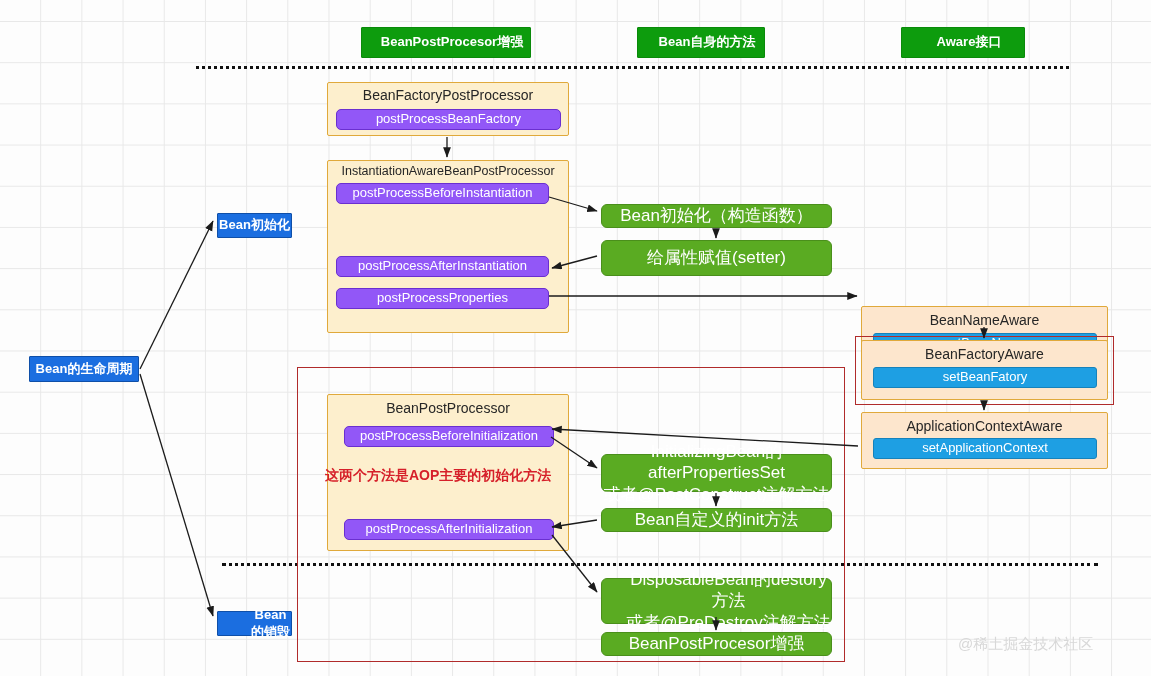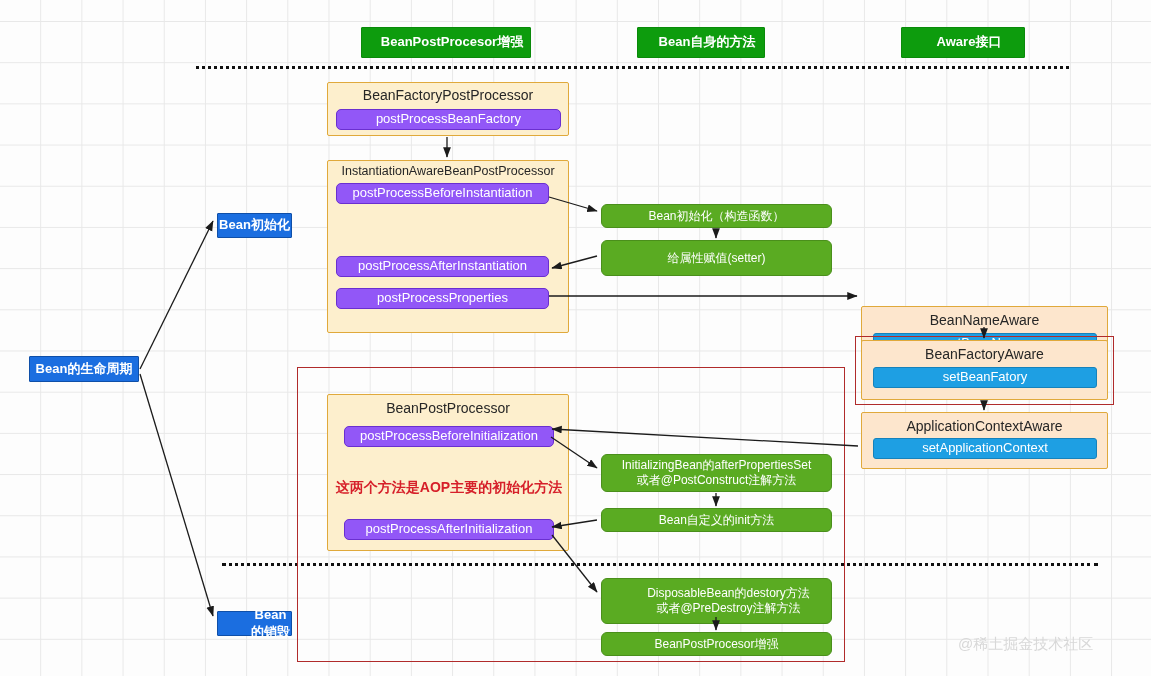--- a/index.html
+++ b/index.html
@@ -77,21 +77,21 @@
     border: 1px solid #1682bb;
     color: #ffffff;
     font-size: 13px;
     border-radius: 3px;
   }
   
   .greenbox {
     background: #5aab22;
     border: 1px solid #4a8f1b;
     color: #ffffff;
-    font-size: 12px;
+    font-size: 17px;
     border-radius: 6px;
     flex-direction: column;
   }
   .redtext {
     position: absolute;
     color: #d6202a;
     font-size: 14px;
     font-weight: bold;
     white-space: nowrap;
   }
@@ -168,21 +168,21 @@
     <div class="node pill-purple" style="left:8px; top:127px; width:213px; height:21px;">
       <span>postProcessProperties</span>
     </div>
   </div>
 
   <div class="group" style="left:327px; top:394px; width:242px; height:157px;">
     <div class="group-title" style="top:5px;">BeanPostProcessor</div>
     <div class="node pill-purple" style="left:16px; top:31px; width:210px; height:21px;">
       <span>postProcessBeforeInitialization</span>
     </div>
-    <div class="redtext" style="left:-3px; top:84px; width:248px; text-align:center;">这两个方法是AOP主要的初始化方法</div>
+    <div class="redtext" style="left:-3px; top:72px; width:248px; text-align:left;">这两个方法是AOP主要的初始化方法</div>
     <div class="node pill-purple" style="left:16px; top:124px; width:210px; height:21px;">
       <span>postProcessAfterInitialization</span>
     </div>
   </div>
 
   <div class="group" style="left:861px; top:266px; width:247px; height:60px; background:#fde6cd;margin-top:40px;">
     <div class="group-title" style="top:5px;">BeanNameAware</div>
     <div class="node pill-blue" style="left:11px; top:26px; width:224px; height:21px;">
       <span>setBeanName</span>
     </div>

